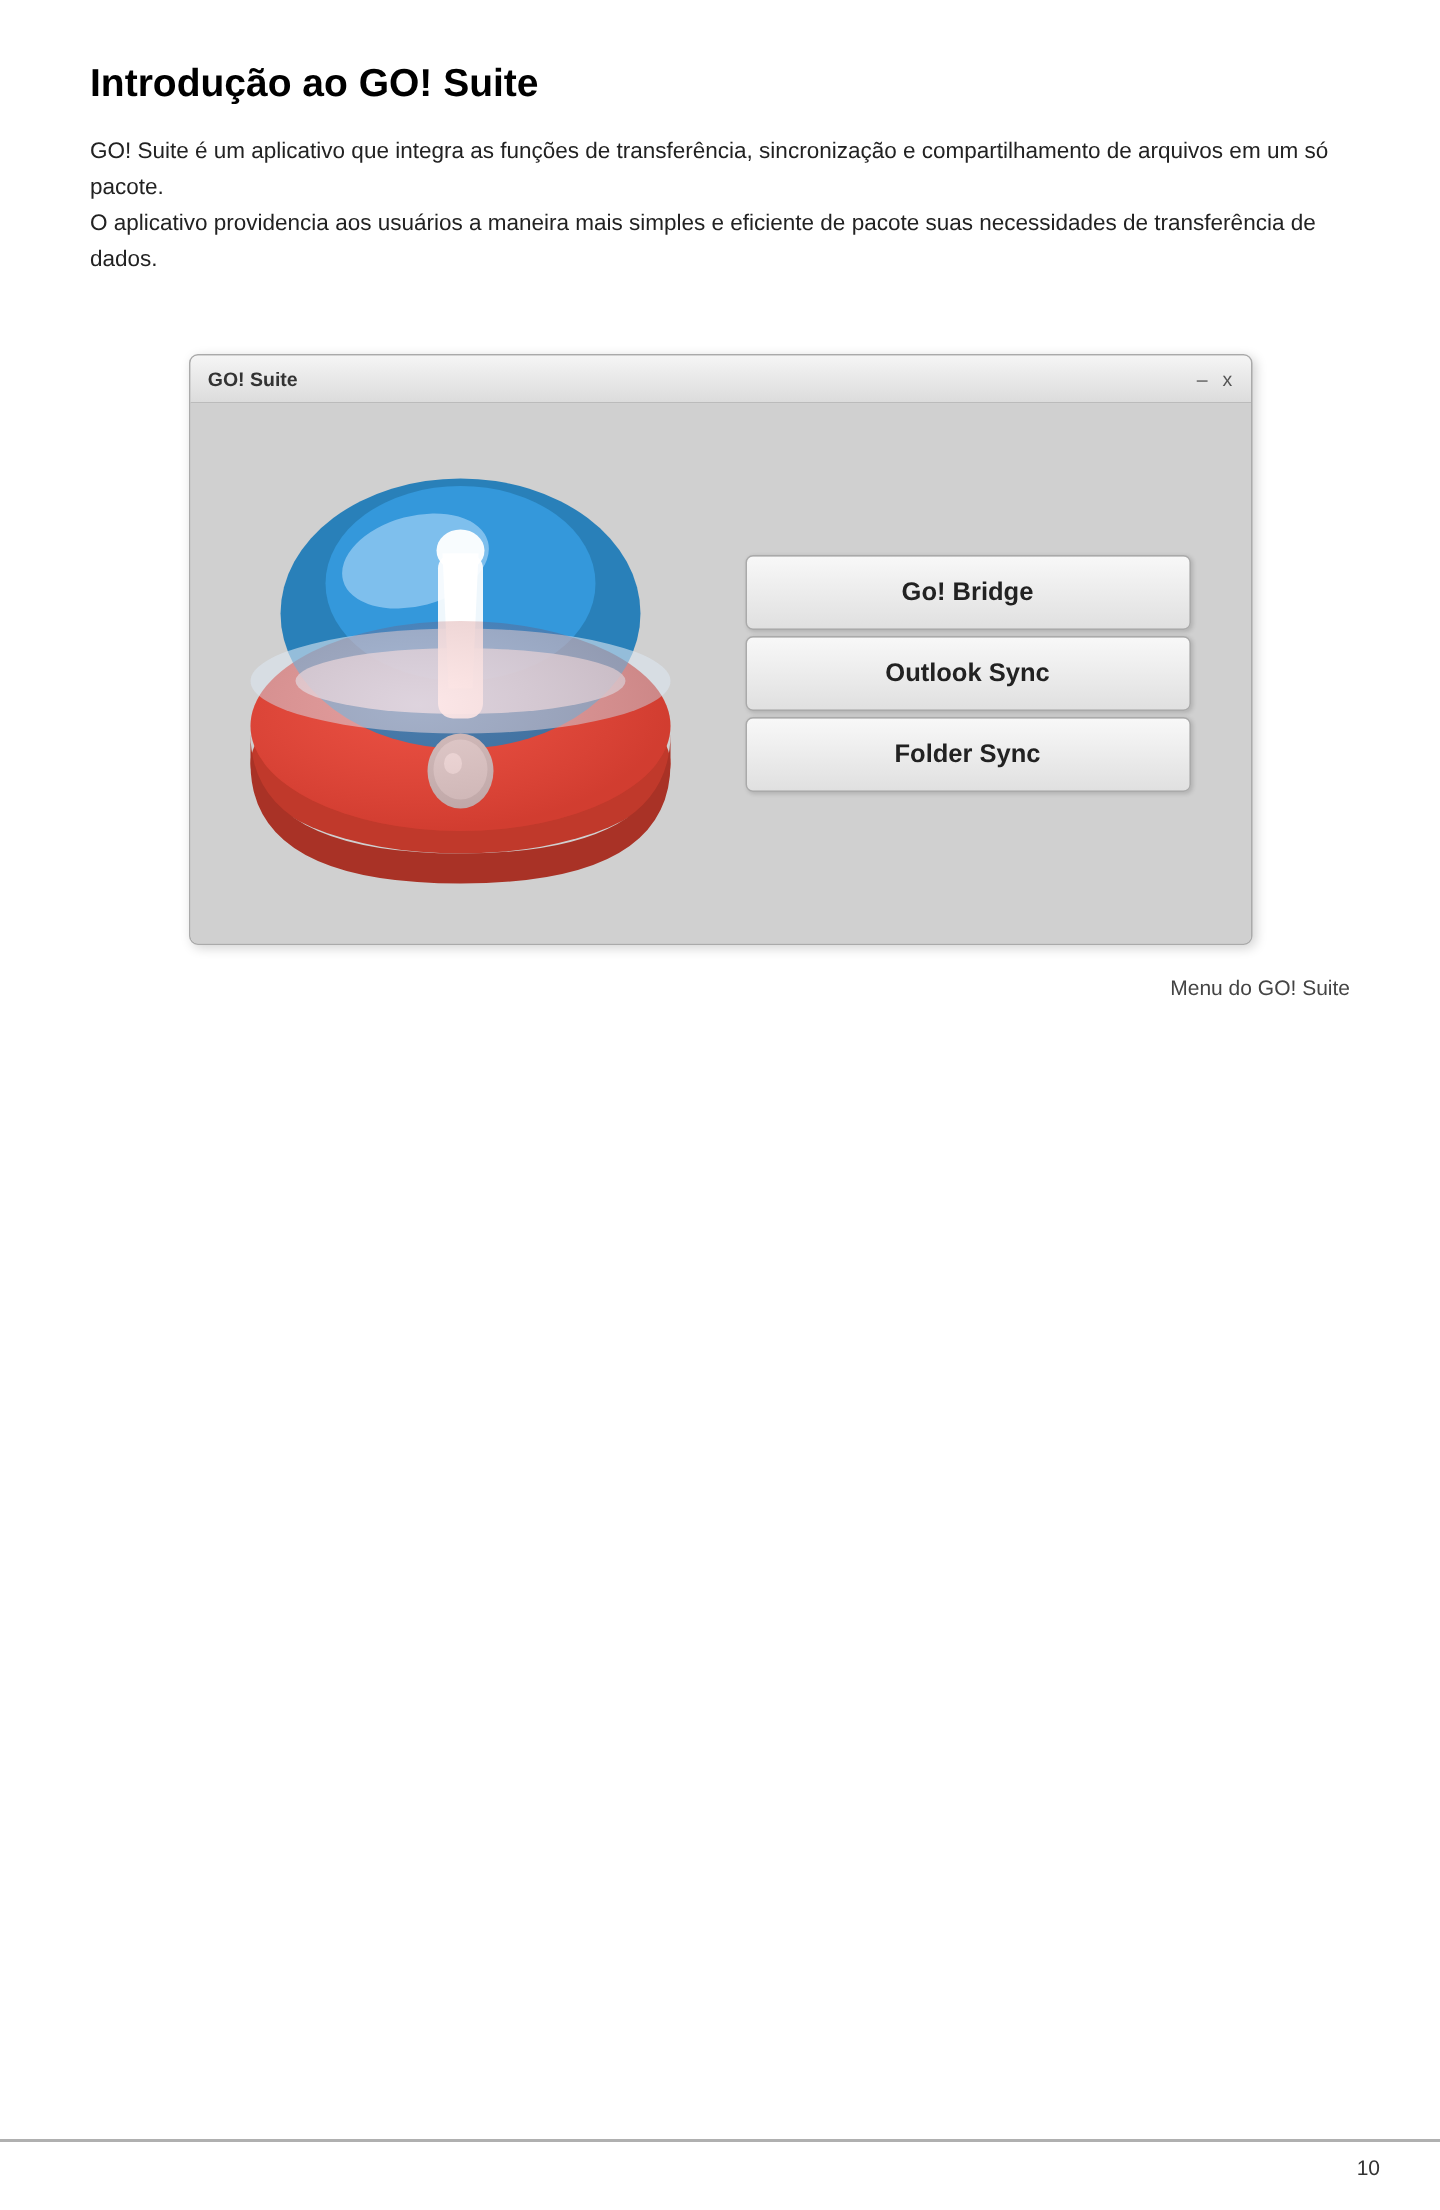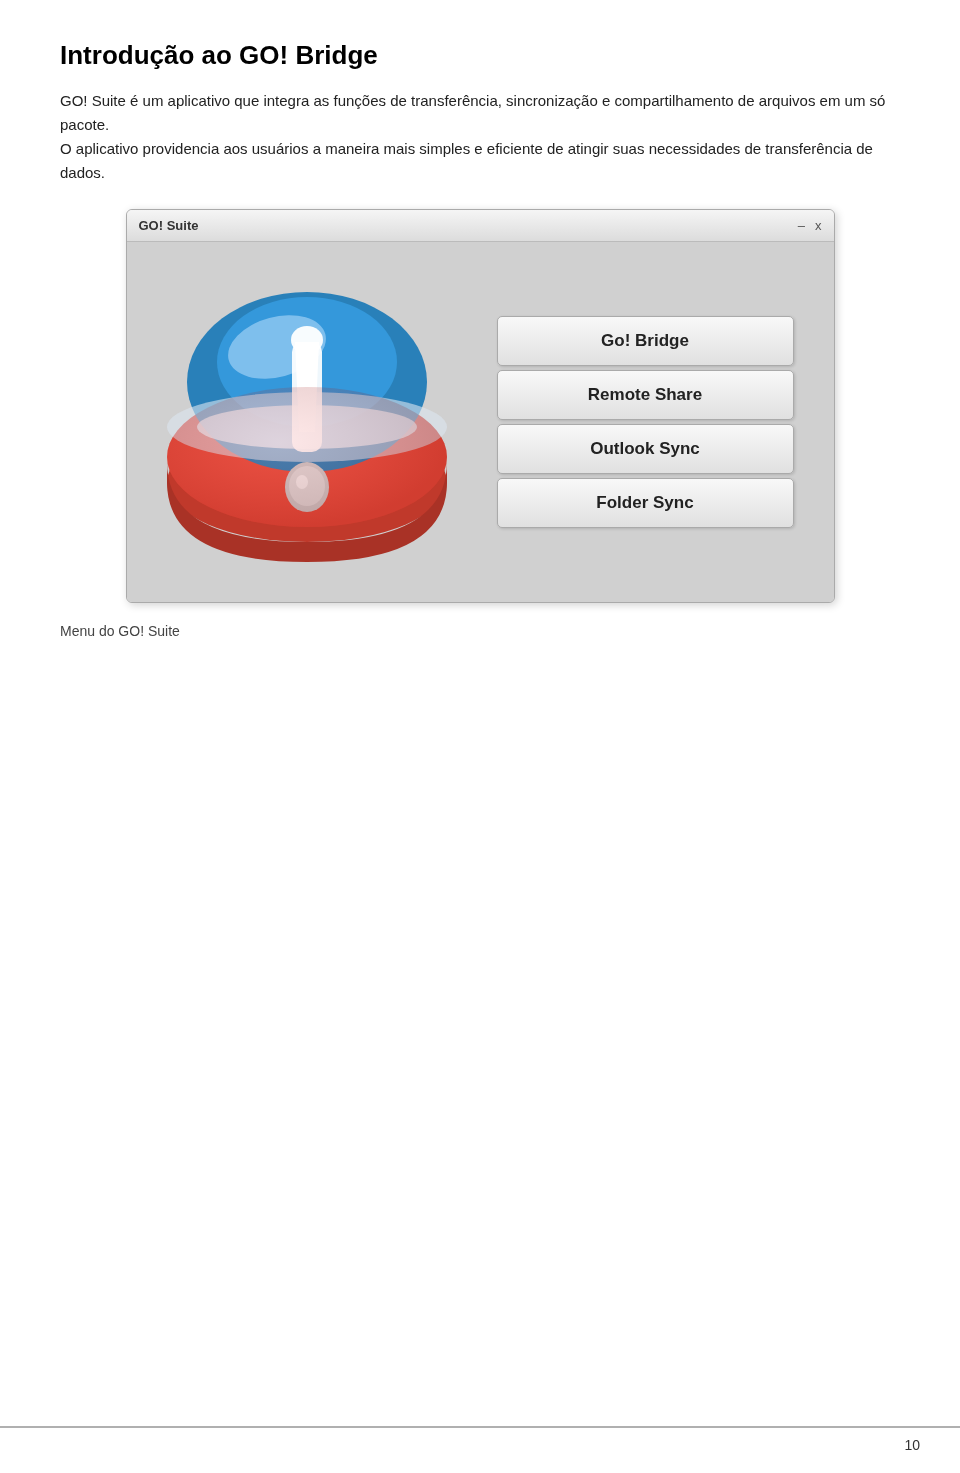--- a/index.html
+++ b/index.html
@@ -22,21 +22,21 @@
       font-size: 26px;
       font-weight: bold;
       margin-bottom: 18px;
       color: #000;
     }
 
     .page-body {
       font-size: 15px;
       line-height: 1.6;
       color: #222;
-      margin-bottom: 24px;
+      margin-bottom: 51px;
     }
 
     
     .window-mockup {
       display: flex;
       flex-direction: column;
       width: 709px;
       margin: 0 auto 20px auto;
       border: 1px solid #aaa;
       border-radius: 6px;
@@ -117,21 +117,21 @@
       font-weight: bold;
       color: #222;
       text-align: center;
       cursor: pointer;
       box-shadow: 1px 1px 3px rgba(0,0,0,0.15);
       min-width: 200px;
     }
 
     
     .image-caption {
-      text-align: left;
+      text-align: right;
       font-size: 14px;
       color: #444;
       margin-bottom: 40px;
     }
 
     
     .page-number {
       position: absolute;
       bottom: 20px;
       right: 40px;
@@ -147,25 +147,25 @@
       right: 0;
       height: 2px;
       background: #b0b0b0;
     }
   </style>
 </head>
 <body>
 
 <div class="page-container">
 
-  <h1 class="page-title">Introdução ao GO! Bridge</h1>
+  <h1 class="page-title">Introdução ao GO! Suite</h1>
 
   <div class="page-body">
     <p>GO! Suite é um aplicativo que integra as funções de transferência, sincronização e compartilhamento de arquivos em um só pacote.</p>
-    <p>O aplicativo providencia aos usuários a maneira mais simples e eficiente de atingir suas necessidades de transferência de dados.</p>
+    <p>O aplicativo providencia aos usuários a maneira mais simples e eficiente de pacote suas necessidades de transferência de dados.</p>
   </div>
 
   <div class="window-mockup">
     <div class="window-titlebar">
       <span class="window-title-text">GO! Suite</span>
       <div class="window-controls">
         <span class="win-ctrl">–</span>
         <span class="win-ctrl">x</span>
       </div>
     </div>
@@ -203,21 +203,20 @@
             <radialGradient id="redGrad" cx="40%" cy="40%" r="60%">
               <stop offset="0%" stop-color="#ff6b6b" stop-opacity="0.3"></stop>
               <stop offset="100%" stop-color="#7b0000" stop-opacity="0.4"></stop>
             </radialGradient>
           </defs>
         </svg>
       </div>
 
       <div class="buttons-area">
         <button class="go-button">Go! Bridge</button>
-        <button class="go-button">Remote Share</button>
         <button class="go-button">Outlook Sync</button>
         <button class="go-button">Folder Sync</button>
       </div>
 
     </div>
   </div>
 
   <div class="image-caption">Menu do GO! Suite</div>
 
 </div>

